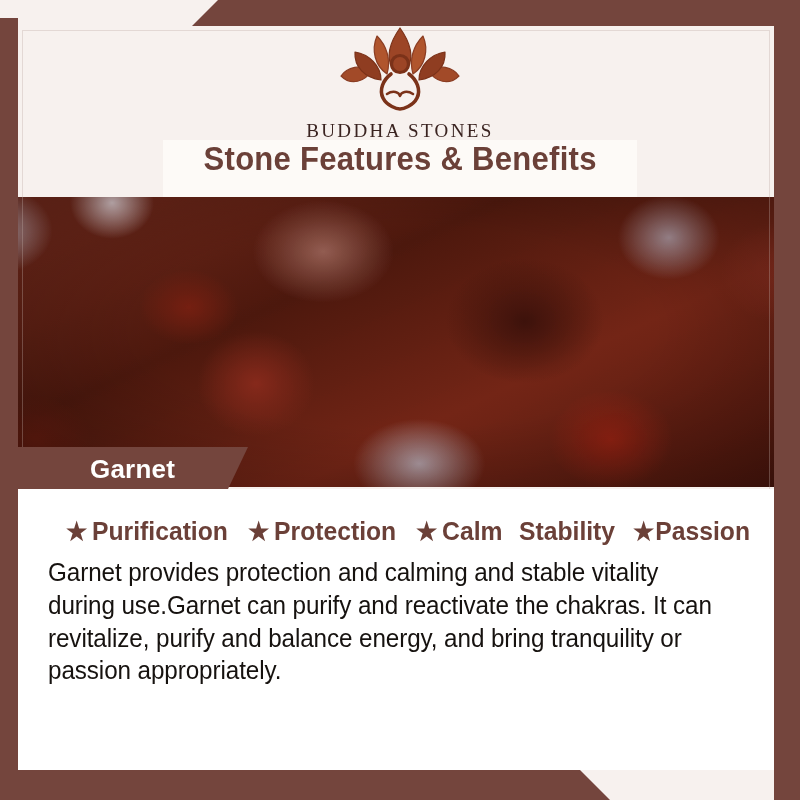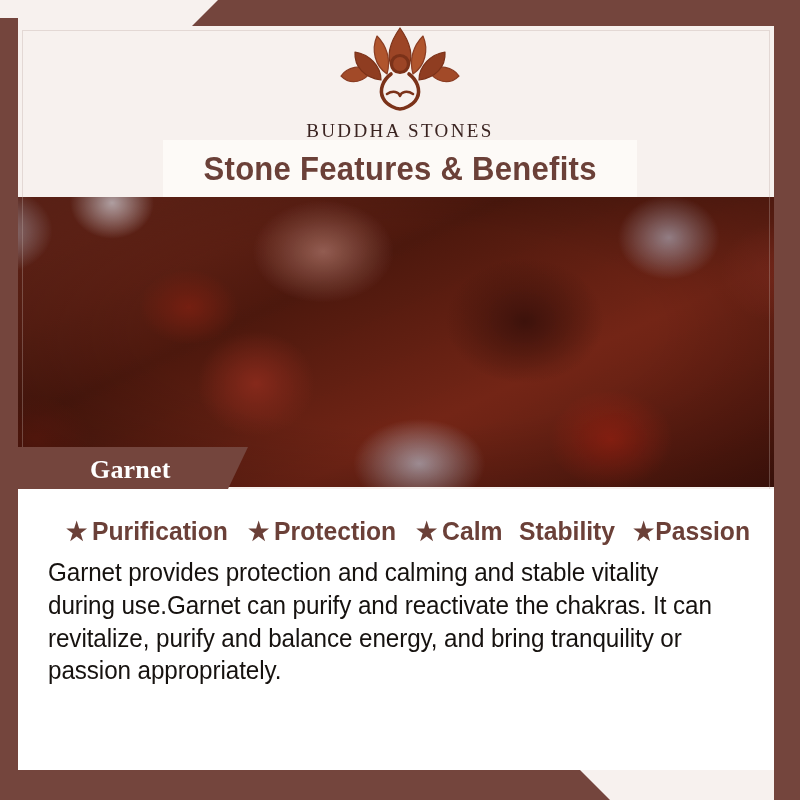--- a/index.html
+++ b/index.html
@@ -104,21 +104,21 @@
 
   
   .title-panel {
     position: absolute;
     top: 140px;
     left: 163px;
     width: 474px;
     height: 57px;
     background: #fdfaf7;
     display: flex;
-    align-items: center;
+    align-items: flex-start;
     justify-content: center;
     z-index: 5;
   }
   .title-text {
     font-family: "Liberation Sans Narrow", "Liberation Sans", sans-serif;
     font-size: 33px;
     font-weight: bold;
     color: #6b4038;
     letter-spacing: 0.3px;
     transform: scaleX(0.94);
@@ -176,21 +176,20 @@
     top: 447px;
     left: 0;
     width: 248px;
     height: 45px;
     background: #74453d;
     -webkit-clip-path: polygon(0 0, 248px 0, 228px 42px, 0 42px);
     clip-path: polygon(0 0, 248px 0, 228px 42px, 0 42px);
     display: flex;
     align-items: center;
     z-index: 6;
-    font-family: Liberation Serif, serif;
   }
   .stone-name {
     margin-left: 90px;
     color: #ffffff;
     font-size: 26px;
     font-weight: bold;
     letter-spacing: 0.2px;
   }
 
   

